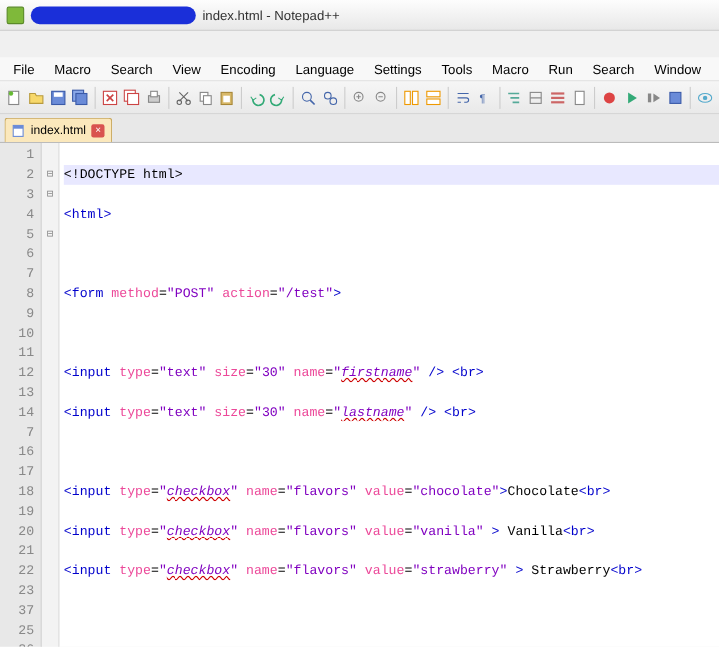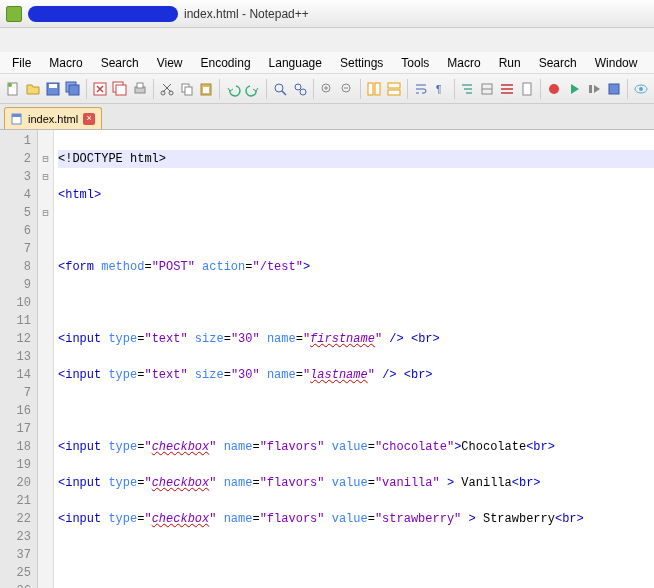--- a/index.html
+++ b/index.html
@@ -27,21 +27,21 @@
 .gutter { width: 38px; background: #e8e8e8; border-right: 1px solid #ccc; text-align: right; color: #888; font-family: Consolas, "Courier New", monospace; font-size: 12px; line-height: 18px; padding: 2px 6px 0 0; }
 .gutter div { height: 18px; }
 .fold { width: 16px; background: #f3f3f3; border-right: 1px solid #ddd; font-family: monospace; font-size: 10px; line-height: 18px; color: #888; text-align: center; padding-top: 2px; }
 .fold div { height: 18px; }
 .code { flex: 1; font-family: Consolas, "Courier New", monospace; font-size: 12px; line-height: 18px; padding: 2px 0 0 4px; white-space: pre; }
 .code .line { height: 18px; }
 .code .line.hl { background: #e8e8ff; }
 
 .t-ang { color: #0000cc; }
 .t-tag { color: #0000cc; }
-.t-attr { color: #3b82f6; }
+.t-attr { color: #ec4899; }
 .t-str { color: #8000c0; }
 .t-txt { color: #000; }
 .t-doc { color: #000; }
 .sq { text-decoration: underline wavy #cc0000; text-decoration-thickness: 1px; font-style: italic; }
 </style>
 </head>
 <body>
 
 <div class="titlebar">
   <div class="app-icon"></div>

